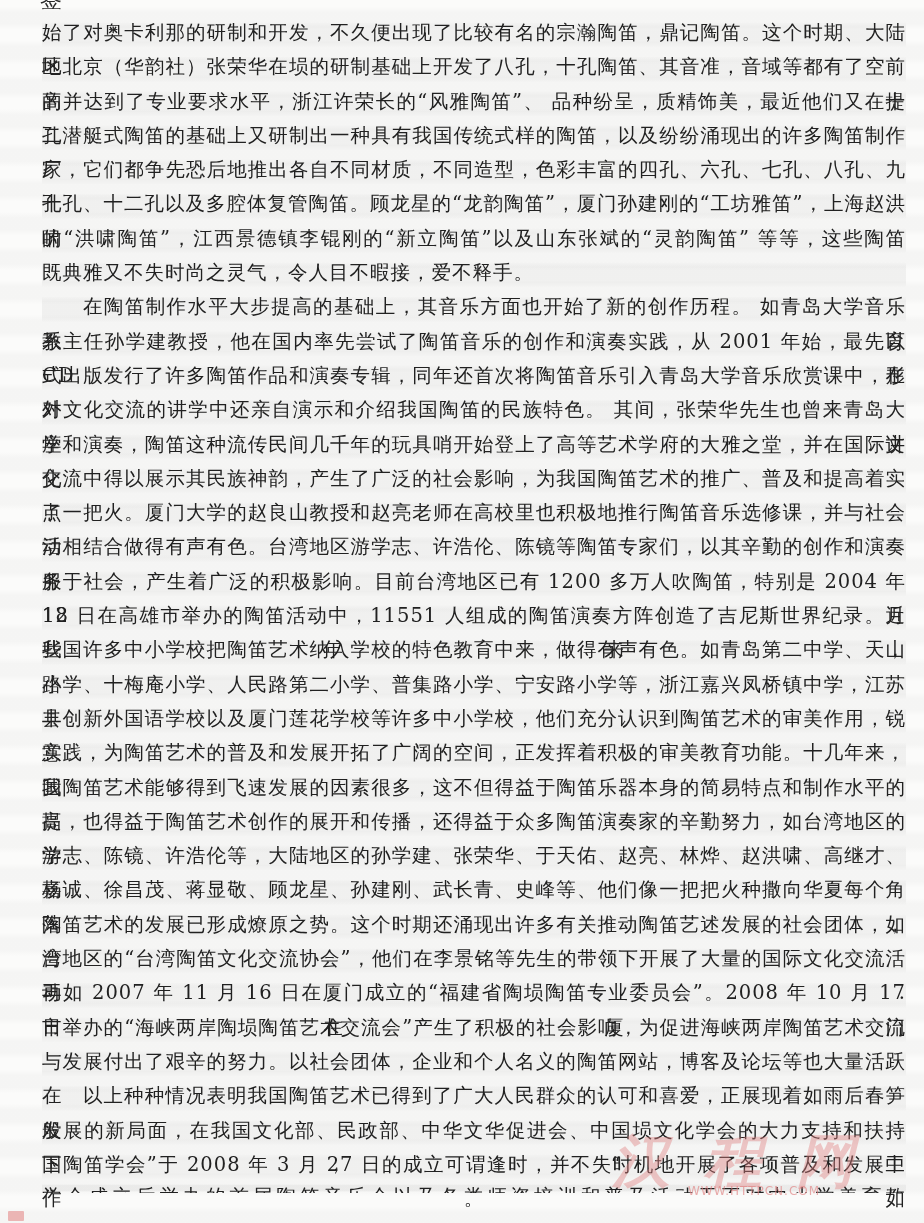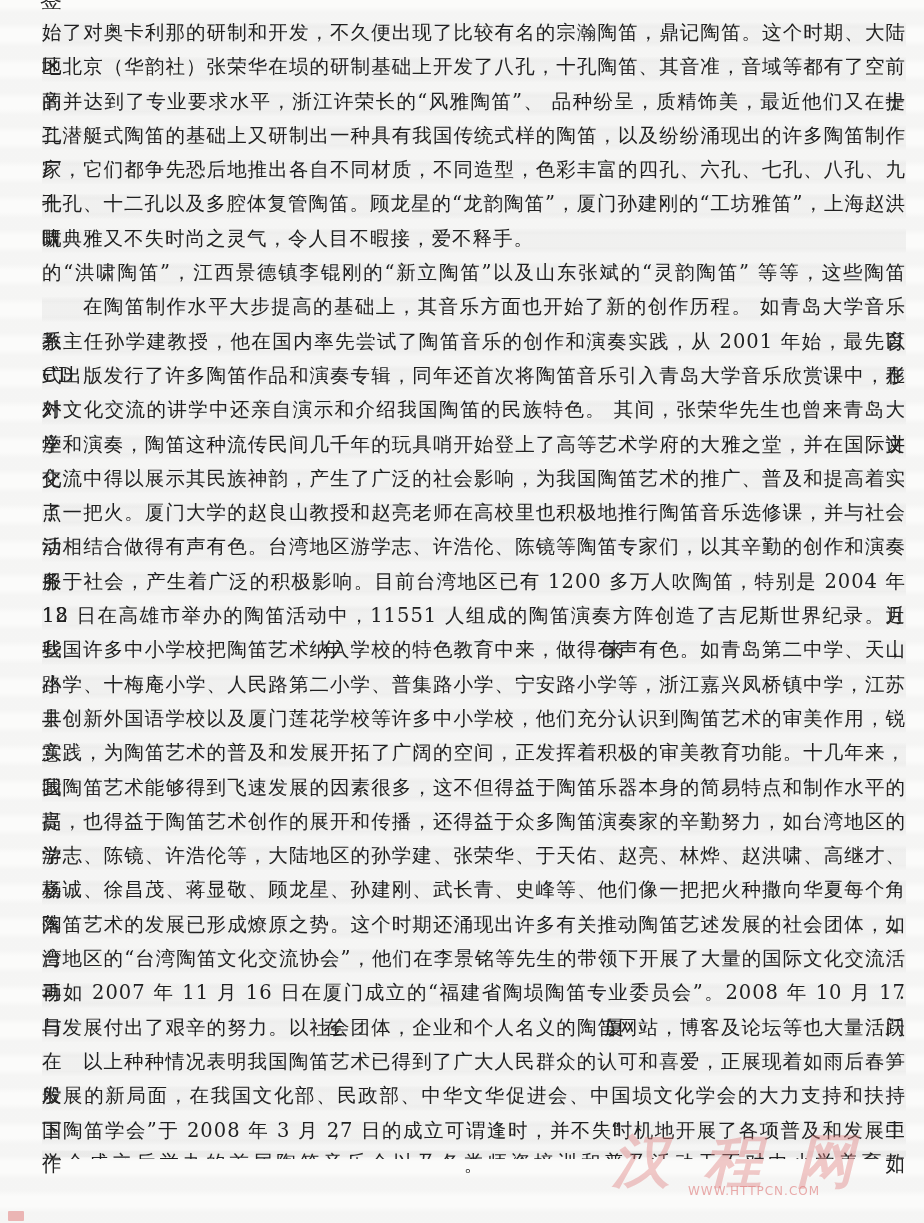--- a/index.html
+++ b/index.html
@@ -76,22 +76,22 @@
     <span>签</span>
   </div>
 
   <div class="textblock">
       <div class="line">始了对奥卡利那的研制和开发，不久便出现了比较有名的宗瀚陶笛，鼎记陶笛。这个时期、大陆地</div>
       <div class="line">区北京（华韵社）张荣华在埙的研制基础上开发了八孔，十孔陶笛、其音准，音域等都有了空前的提</div>
       <div class="line">高并达到了专业要求水平，浙江许荣长的“风雅陶笛”、 品种纷呈，质精饰美，最近他们又在十二</div>
       <div class="line">孔潜艇式陶笛的基础上又研制出一种具有我国传统式样的陶笛，以及纷纷涌现出的许多陶笛制作厂</div>
       <div class="line">家，它们都争先恐后地推出各自不同材质，不同造型，色彩丰富的四孔、六孔、七孔、八孔、九孔、</div>
       <div class="line">十孔、十二孔以及多腔体复管陶笛。顾龙星的“龙韵陶笛”，厦门孙建刚的“工坊雅笛”，上海赵洪啸</div>
+      <div class="line">的“洪啸陶笛”，江西景德镇李锟刚的“新立陶笛”以及山东张斌的“灵韵陶笛” 等等，这些陶笛</div>
       <div class="line nojust">既典雅又不失时尚之灵气，令人目不暇接，爱不释手。</div>
-      <div class="line">的“洪啸陶笛”，江西景德镇李锟刚的“新立陶笛”以及山东张斌的“灵韵陶笛” 等等，这些陶笛</div>
       <div class="line indent">在陶笛制作水平大步提高的基础上，其音乐方面也开始了新的创作历程。 如青岛大学音乐教育</div>
       <div class="line">系主任孙学建教授，他在国内率先尝试了陶笛音乐的创作和演奏实践，从 2001 年始，最先以 CD 形</div>
       <div class="line">式出版发行了许多陶笛作品和演奏专辑，同年还首次将陶笛音乐引入青岛大学音乐欣赏课中，在对</div>
       <div class="line">外文化交流的讲学中还亲自演示和介绍我国陶笛的民族特色。 其间，张荣华先生也曾来青岛大学讲</div>
       <div class="line">座和演奏，陶笛这种流传民间几千年的玩具哨开始登上了高等艺术学府的大雅之堂，并在国际文化</div>
       <div class="line">交流中得以展示其民族神韵，产生了广泛的社会影响，为我国陶笛艺术的推广、普及和提高着实点</div>
       <div class="line">了一把火。厦门大学的赵良山教授和赵亮老师在高校里也积极地推行陶笛音乐选修课，并与社会活</div>
       <div class="line">动相结合做得有声有色。台湾地区游学志、许浩伦、陈镜等陶笛专家们，以其辛勤的创作和演奏服</div>
       <div class="line">务于社会，产生着广泛的积极影响。目前台湾地区已有 1200 多万人吹陶笛，特别是 2004 年 12 月</div>
       <div class="line">18 日在高雄市举办的陶笛活动中，11551 人组成的陶笛演奏方阵创造了吉尼斯世界纪录。近些年来，</div>
@@ -99,20 +99,21 @@
       <div class="line">小学、十梅庵小学、人民路第二小学、普集路小学、宁安路小学等，浙江嘉兴凤桥镇中学，江苏丰</div>
       <div class="line">县创新外国语学校以及厦门莲花学校等许多中小学校，他们充分认识到陶笛艺术的审美作用，锐意</div>
       <div class="line">实践，为陶笛艺术的普及和发展开拓了广阔的空间，正发挥着积极的审美教育功能。十几年来，我</div>
       <div class="line">国陶笛艺术能够得到飞速发展的因素很多，这不但得益于陶笛乐器本身的简易特点和制作水平的提</div>
       <div class="line">高，也得益于陶笛艺术创作的展开和传播，还得益于众多陶笛演奏家的辛勤努力，如台湾地区的游</div>
       <div class="line">学志、陈镜、许浩伦等，大陆地区的孙学建、张荣华、于天佑、赵亮、林烨、赵洪啸、高继才、杨</div>
       <div class="line">嘉诚、徐昌茂、蒋显敬、顾龙星、孙建刚、武长青、史峰等、他们像一把把火种撒向华夏每个角落，</div>
       <div class="line">陶笛艺术的发展已形成燎原之势。这个时期还涌现出许多有关推动陶笛艺述发展的社会团体，如台</div>
       <div class="line">湾地区的“台湾陶笛文化交流协会”，他们在李景铭等先生的带领下开展了大量的国际文化交流活动.</div>
       <div class="line">再如 2007 年 11 月 16 日在厦门成立的“福建省陶埙陶笛专业委员会”。2008 年 10 月 17 日在厦门</div>
+      <div class="line">市举办的“海峡两岸陶埙陶笛艺术交流会”产生了积极的社会影响，为促进海峡两岸陶笛艺术交流</div>
       <div class="line">与发展付出了艰辛的努力。以社会团体，企业和个人名义的陶笛网站，博客及论坛等也大量活跃在</div>
       <div class="line indent">以上种种情况表明我国陶笛艺术已得到了广大人民群众的认可和喜爱，正展现着如雨后春笋般</div>
       <div class="line">发展的新局面，在我国文化部、民政部、中华文华促进会、中国埙文化学会的大力支持和扶持下，“中</div>
       <div class="line">国陶笛学会”于 2008 年 3 月 27 日的成立可谓逢时，并不失时机地开展了各项普及和发展工作。如</div>
       <div class="line partial">学会成立后举办的首届陶笛音乐会以及各类师资培训和普及活动无不对中小学美育教</div>
     </div>
 
   <div class="watermark">
     <div class="wm-text">汉程网</div>
     <div class="wm-url">WWW.HTTPCN.COM</div>

